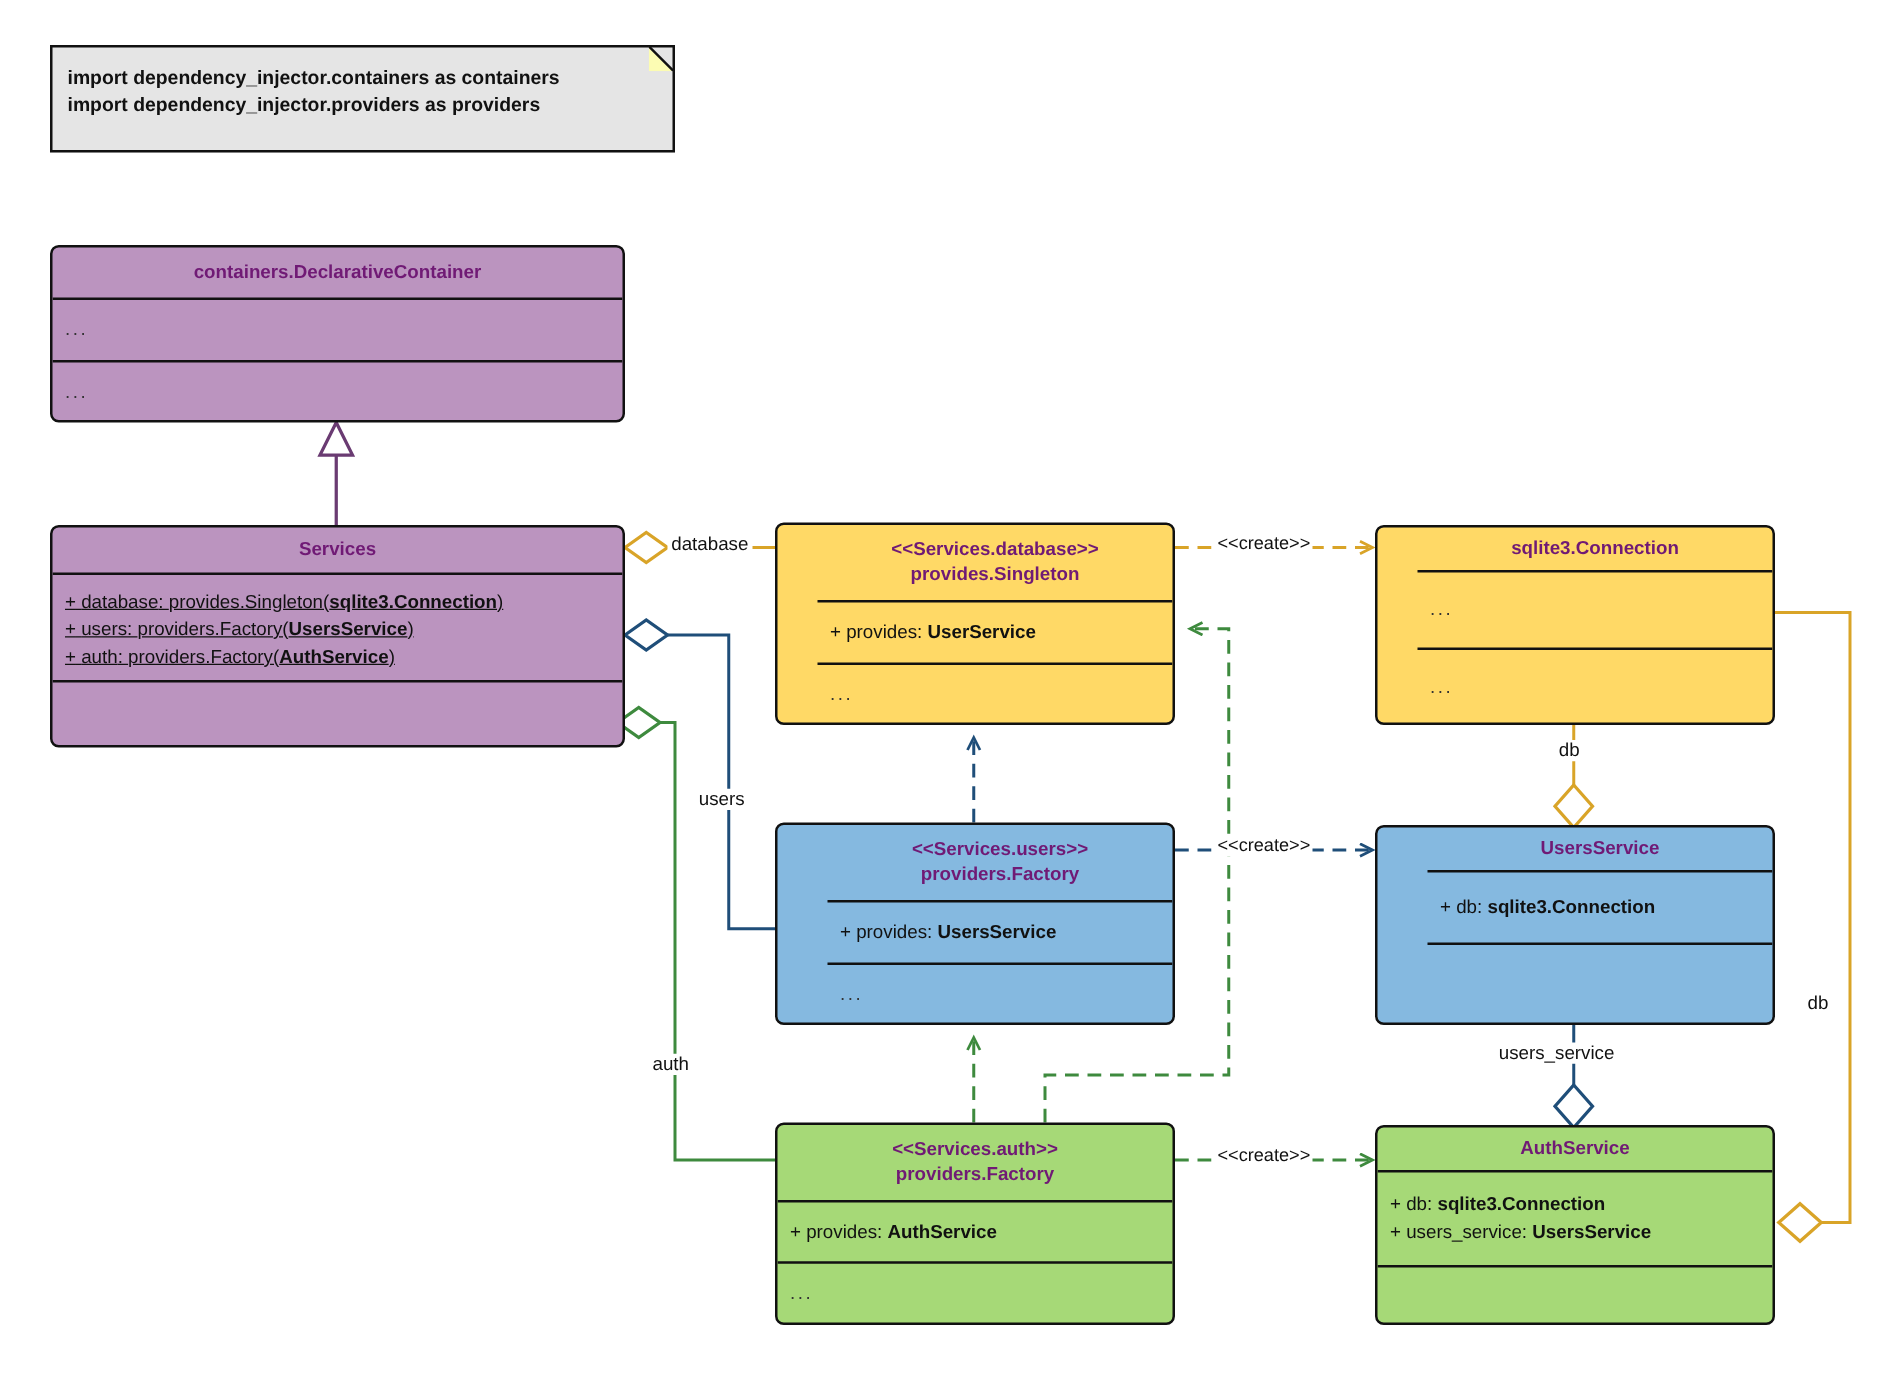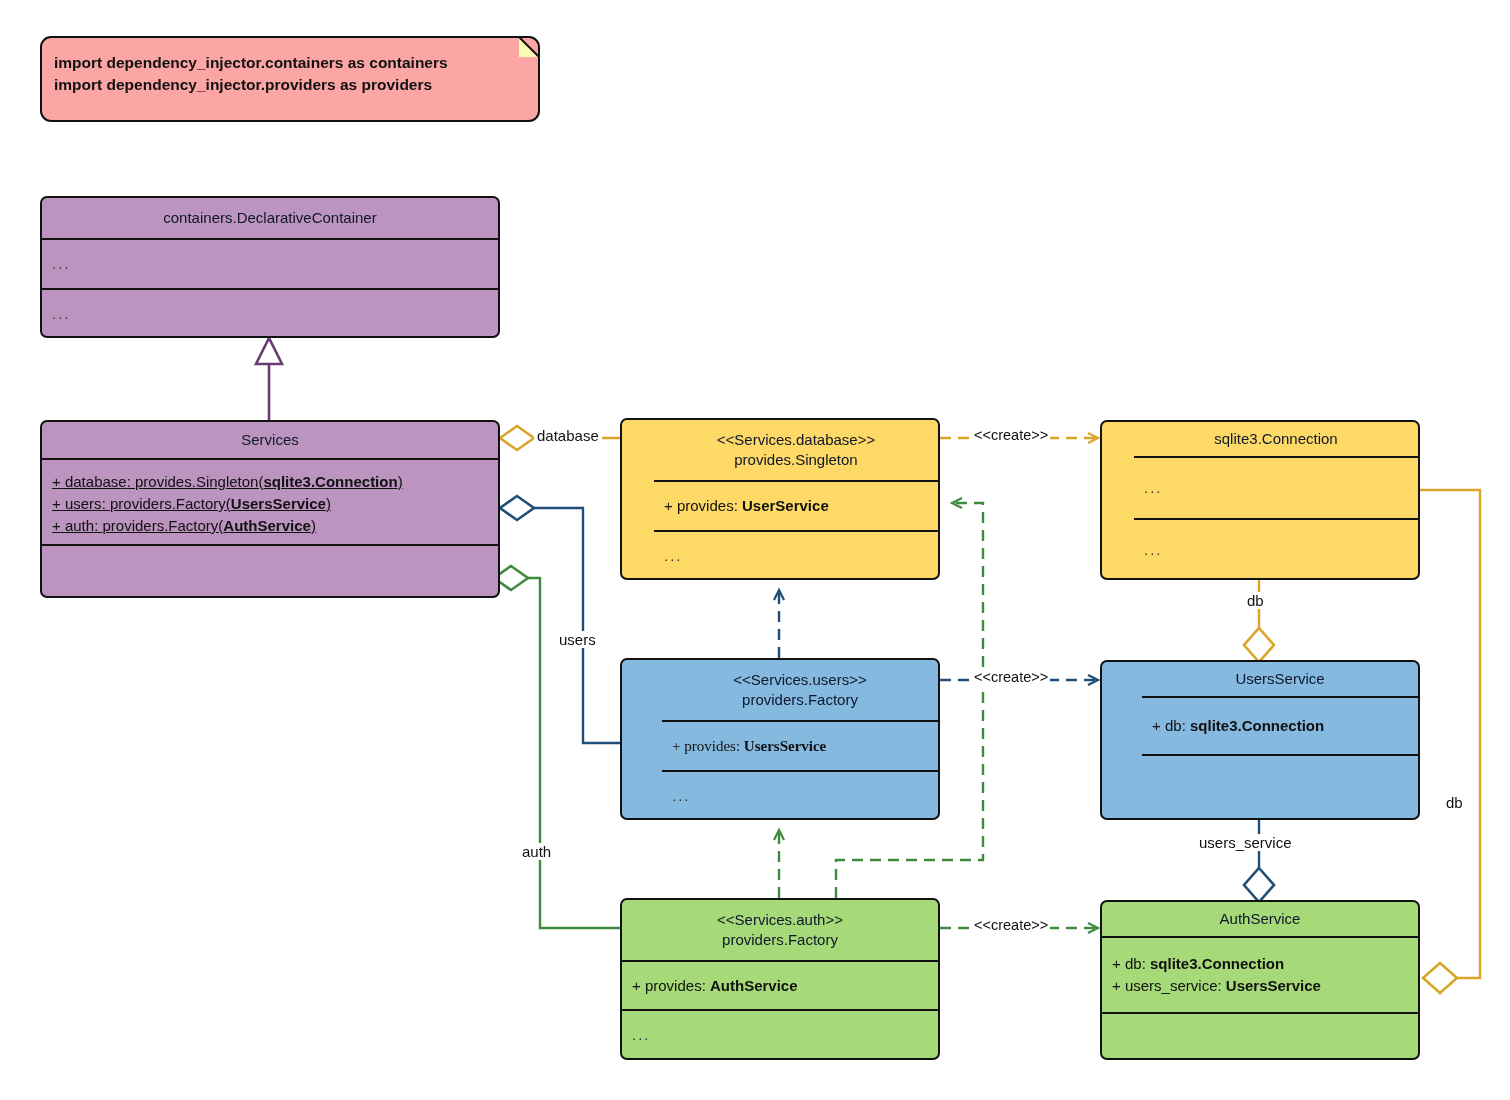--- a/index.html
+++ b/index.html
@@ -3,30 +3,30 @@
 <meta charset="utf-8">
 <title>UML Class Diagram</title>
 <style>
   html,body{margin:0;padding:0;background:#ffffff;}
   body{width:1510px;height:1100px;position:relative;overflow:hidden;
        font-family:"Liberation Sans", sans-serif;}
   #canvas{position:absolute;left:0;top:0;width:1510px;height:1100px;}
   svg.edges{position:absolute;left:0;top:0;width:1510px;height:1100px;pointer-events:none;}
 
   
-  .note{position:absolute;background:#fca5a5;border:2.5px solid #111;border-radius:11px;
+  .note{position:absolute;background:#e5e5e5;border:2.5px solid #111;border-radius:0;
         box-sizing:border-box;}
   .note .foldcorner{position:absolute;right:-1px;top:-1px;width:20px;height:20px;}
   .note-line{font-size:15.5px;font-weight:bold;color:#111;line-height:22px;white-space:pre;}
 
   
   .cls{position:absolute;box-sizing:border-box;border:2.5px solid #111;border-radius:7px;
        overflow:hidden;}
   .cls .hdr{box-sizing:border-box;display:flex;flex-direction:column;align-items:center;
-            justify-content:center;font-weight:normal;font-size:15px;color:#0f172a;
+            justify-content:center;font-weight:bold;font-size:15px;color:#701a75;
             border-bottom:2.5px solid #111;text-align:center;line-height:20px;}
   .cls .sec{box-sizing:border-box;display:flex;flex-direction:column;justify-content:center;
             padding:0 10px;font-size:15px;color:#111;line-height:22px;}
   .cls .sec.bordered{border-bottom:2.5px solid #111;}
   .cls .row{white-space:nowrap;}
   .cls .row b{font-weight:bold;}
   .dots{color:#333;letter-spacing:2px;font-size:15px;}
 
   .purple{background:#bb94bf;}
   .yellow{background:#ffd966;padding-left:32px;}
@@ -177,21 +177,21 @@
     <div class="sec" style="height:59px;">
       <div class="row dots">...</div>
     </div>
   </div>
 
   <div class="cls blue" style="left:620px;top:658px;width:320px;height:162px;">
     <div class="hdr" style="height:62px;">
       <span>&lt;&lt;Services.users&gt;&gt;</span>
       <span>providers.Factory</span>
     </div>
-    <div class="sec bordered" style="height:50px;font-family:Liberation Serif, serif;">
+    <div class="sec bordered" style="height:50px;">
       <div class="row"><span>+</span>&nbsp;<span>provides</span>:&nbsp;<b>UsersService</b></div>
     </div>
     <div class="sec" style="height:47px;">
       <div class="row dots">...</div>
     </div>
   </div>
 
   <div class="cls blue" style="left:1100px;top:660px;width:320px;height:160px;">
     <div class="hdr" style="height:36px;">
       <span>UsersService</span>

